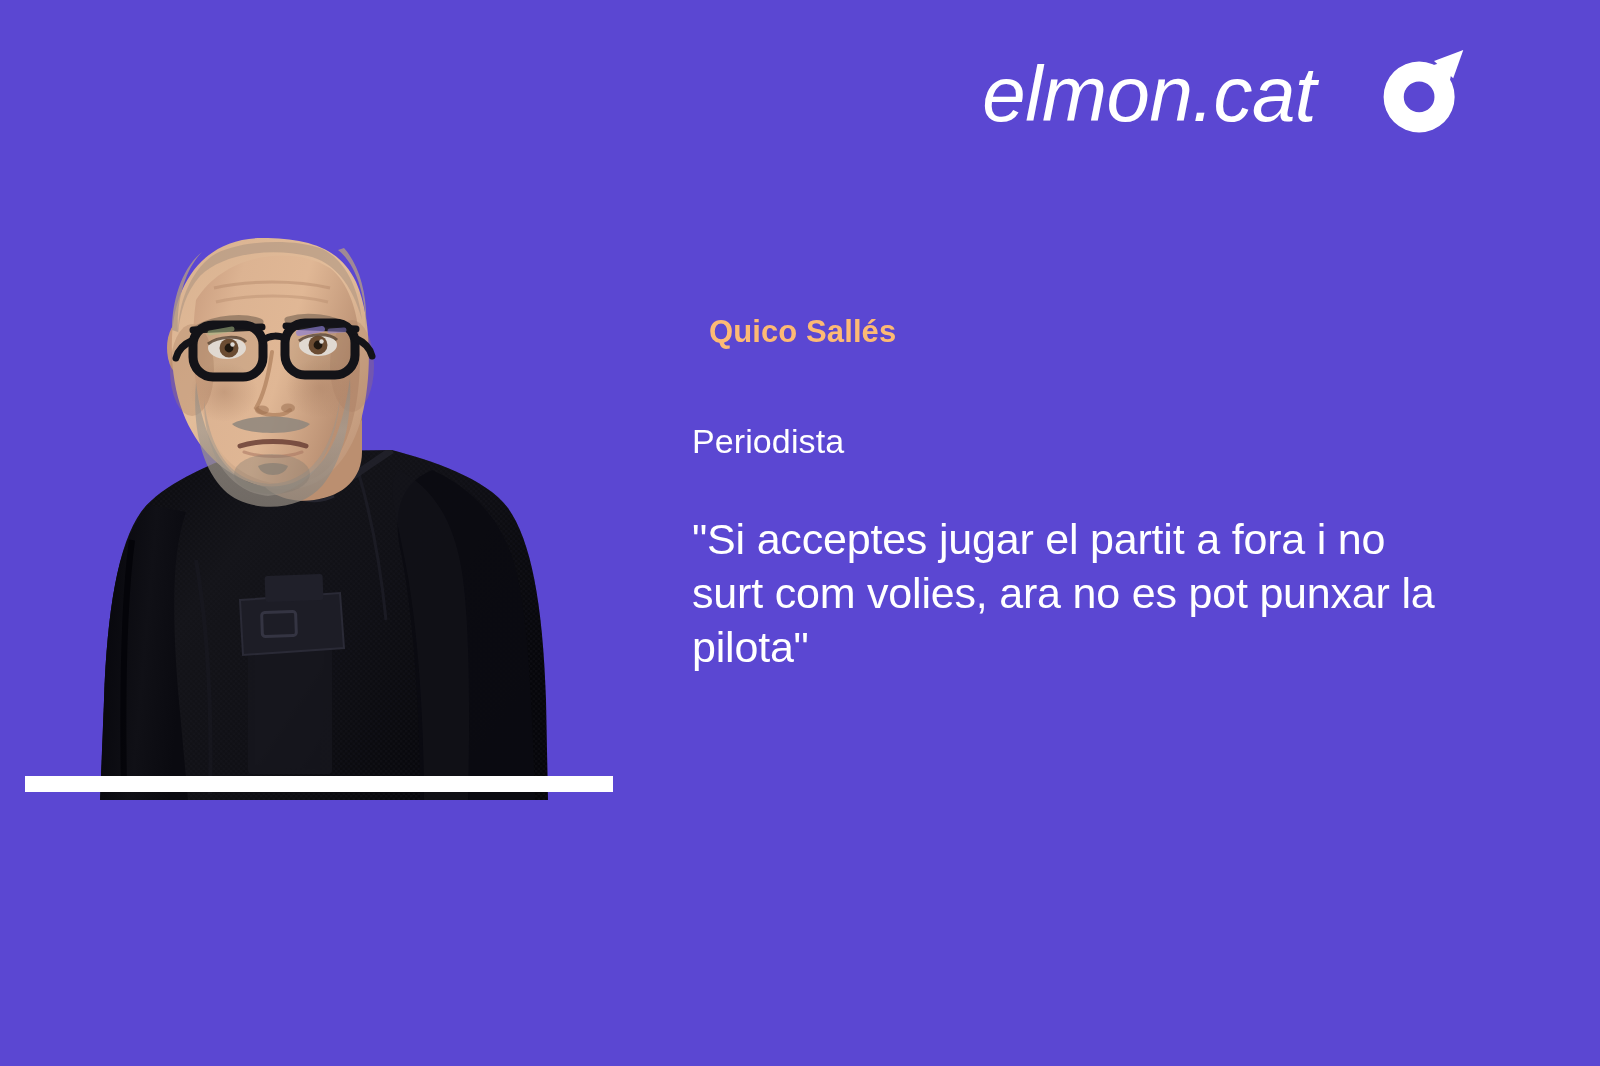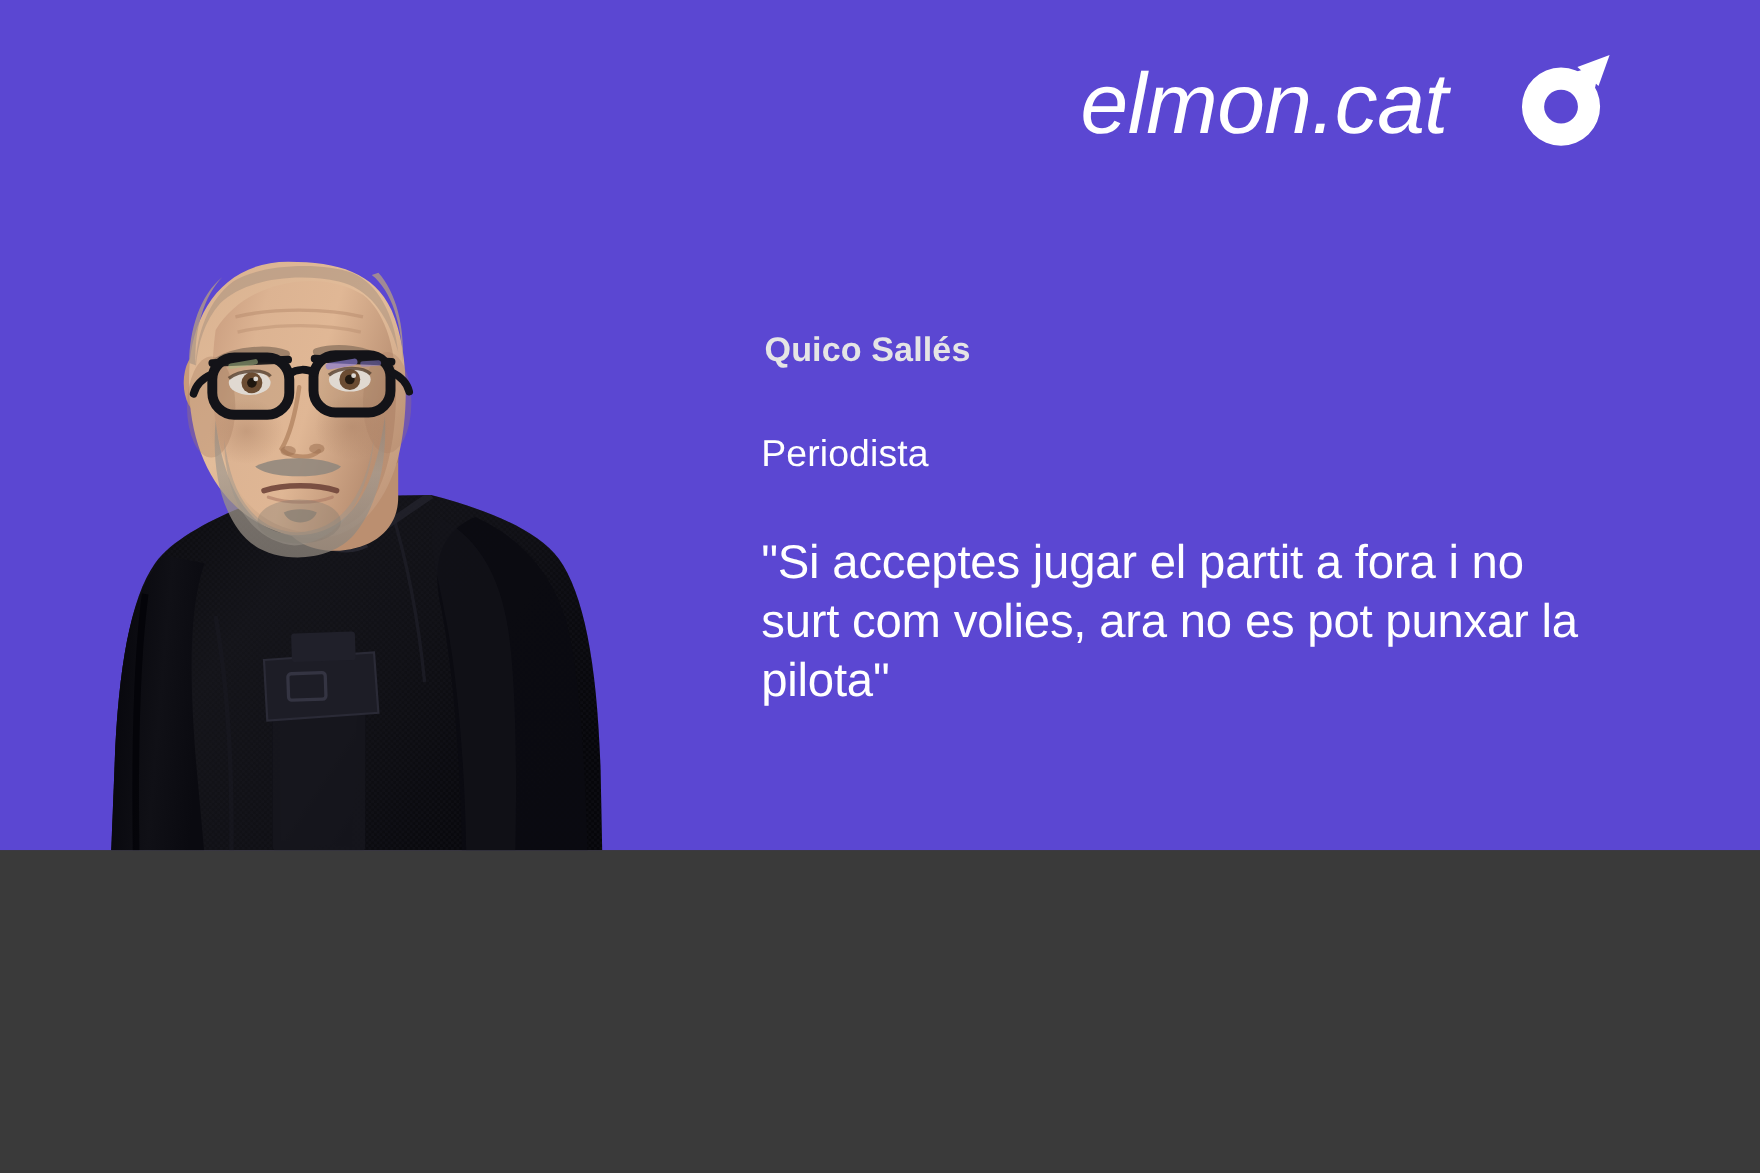--- a/index.html
+++ b/index.html
@@ -4,21 +4,21 @@
 <title>elmon.cat quote card</title>
 <style>
   html, body {
     margin: 0;
     padding: 0;
     background: #3a3a3a;
   }
   #card {
     position: relative;
     width: 1600px;
-    height: 773px;
+    height: 1066px;
     overflow: hidden;
     background: #5b47d2;
     font-family: "Liberation Sans", sans-serif;
     -webkit-font-smoothing: antialiased;
   }
 
   
   #brand {
     position: absolute;
     top: 44px;
@@ -74,23 +74,23 @@
   
   #text-col {
     position: absolute;
     left: 692px;
     top: 296px;
     width: 760px;
   }
   #speaker-name {
     font-size: 31px;
     font-weight: 700;
-    color: #e5e5e5;
+    color: #fdba74;
     line-height: 1.2;
-    margin: 3px;
+    margin: 17px;
     letter-spacing: 0.1px;
   }
   #speaker-role {
     font-size: 34px;
     font-weight: 400;
     color: #ffffff;
     line-height: 1.2;
     margin: 0;
     padding-top: 54px;
     letter-spacing: 0.1px;

